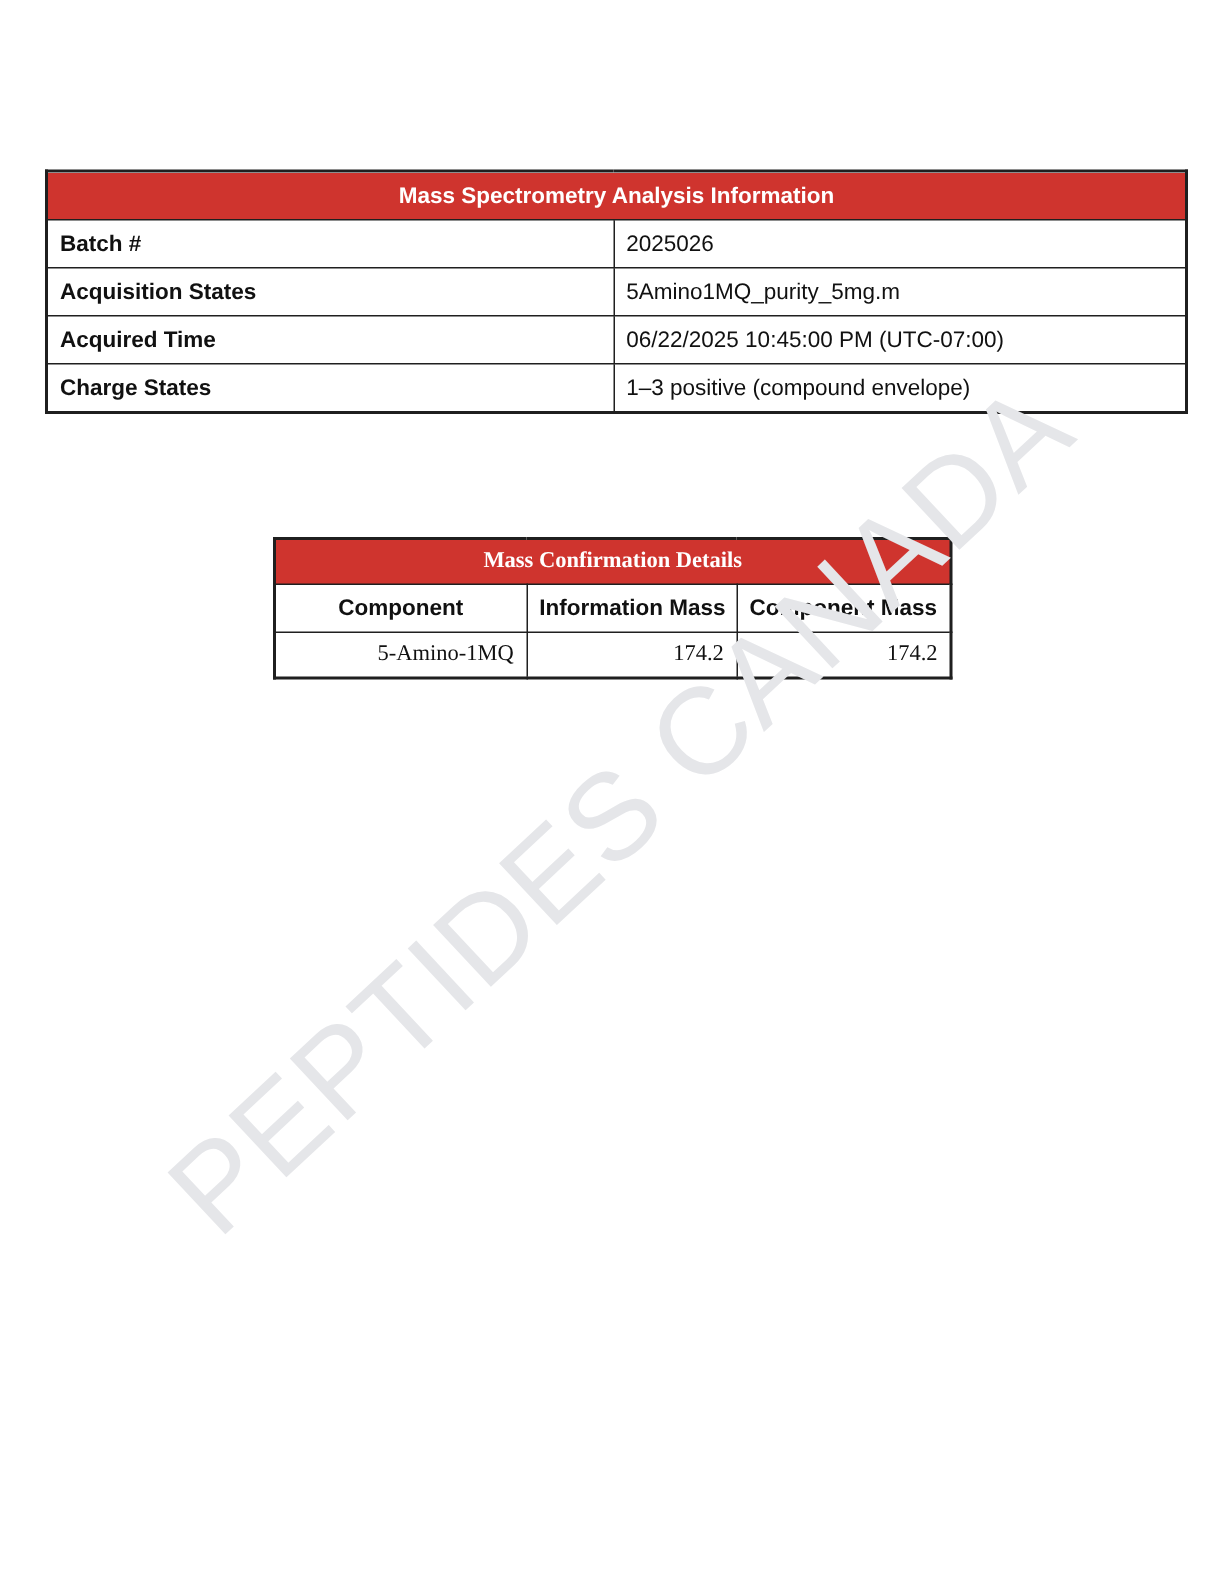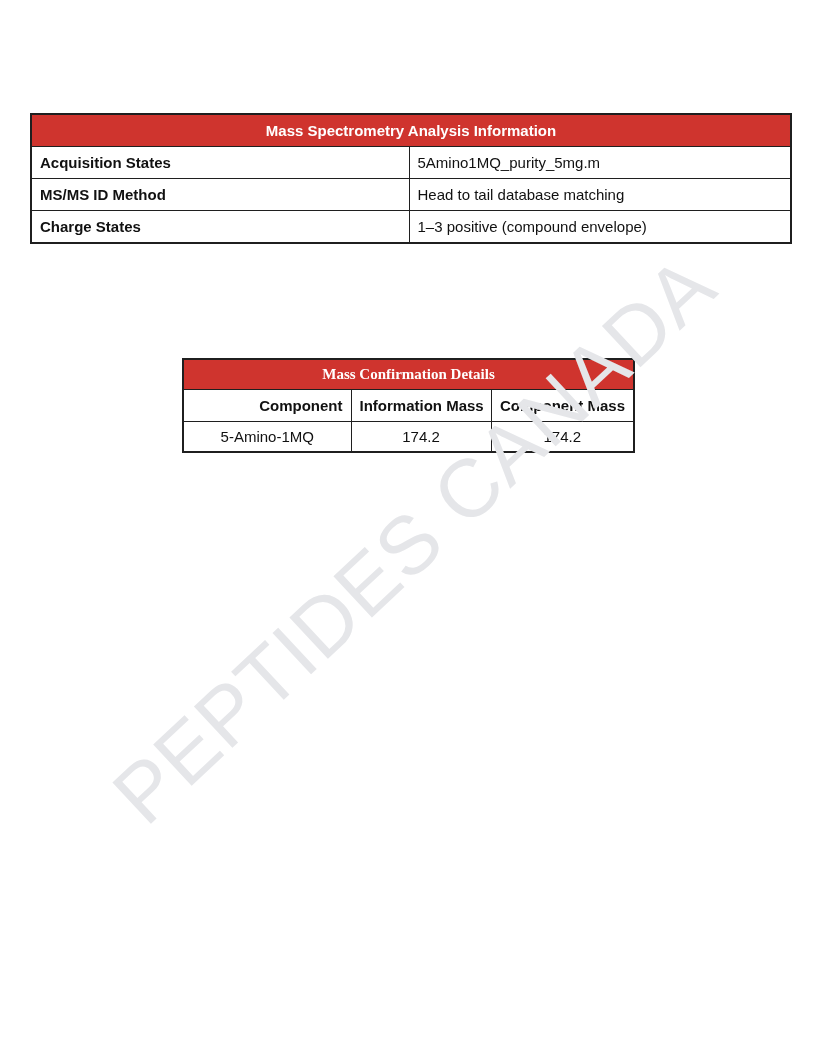--- a/index.html
+++ b/index.html
@@ -56,24 +56,24 @@
   
   .tbl-conf {
     left: 182px;
     top: 358px;
     width: 451px;
   }
   .tbl-conf th.red-band { height: 29px; font-family: Liberation Serif, serif; }
   .tbl-conf tr.col-head th {
     height: 31px;
     font-weight: bold;
-    text-align: right;
+    text-align: center;
     background: #ffffff;
   }
-  .tbl-conf td { height: 29px; text-align: center; }
+  .tbl-conf td { height: 29px; text-align: right; font-family: Liberation Serif, serif; }
 
   
   .watermark {
     position: absolute;
     left: 414px;
     top: 540px;
     transform: translate(-50%, -50%) rotate(-43deg);
     transform-origin: center center;
     font-size: 82px;
     font-weight: 400;
@@ -95,26 +95,30 @@
       <col style="width: 378px">
       <col style="width: 382px">
     </colgroup>
     <thead>
       <tr>
         <th class="red-band" colspan="2">Mass Spectrometry Analysis Information</th>
       </tr>
     </thead>
     <tbody>
       <tr>
+        <td class="lbl">Batch #</td>
+        <td class="val">2025026</td>
+      </tr>
+      <tr>
         <td class="lbl">Acquisition States</td>
         <td class="val">5Amino1MQ_purity_5mg.m</td>
       </tr>
       <tr>
-        <td class="lbl">MS/MS ID Method</td>
-        <td class="val">Head to tail database matching</td>
+        <td class="lbl">Acquired Time</td>
+        <td class="val">06/22/2025 10:45:00 PM (UTC-07:00)</td>
       </tr>
       <tr>
         <td class="lbl">Charge States</td>
         <td class="val">1–3 positive (compound envelope)</td>
       </tr>
     </tbody>
   </table>
 
   <table class="report-table tbl-conf">
     <colgroup>

